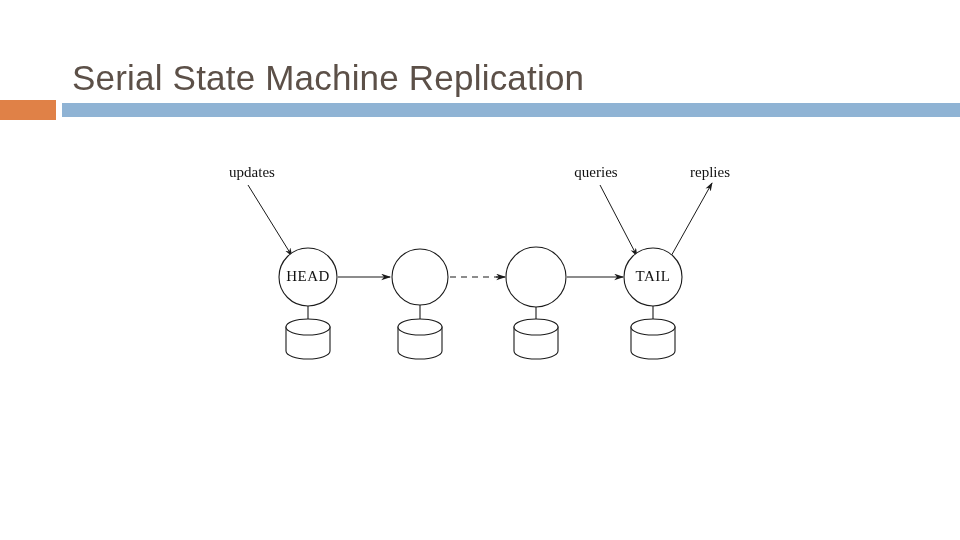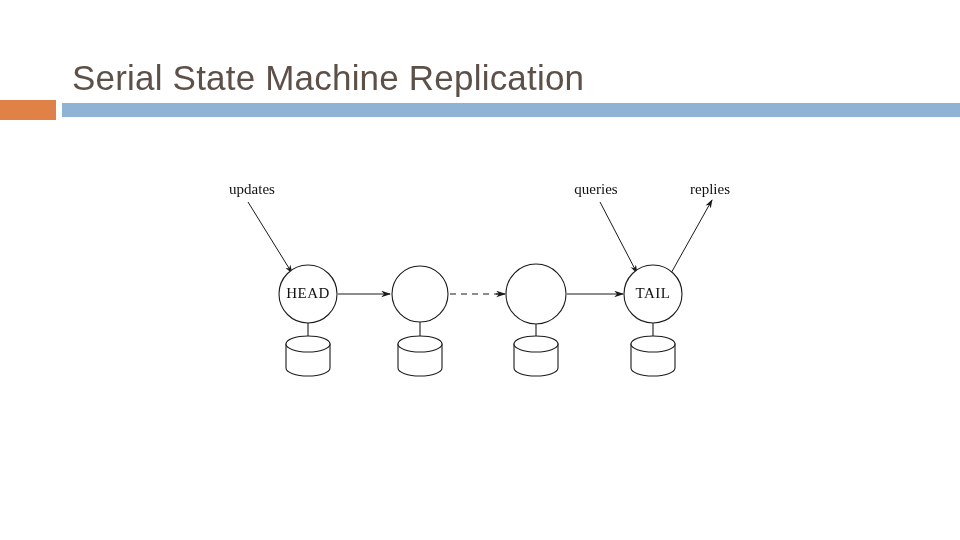--- a/index.html
+++ b/index.html
@@ -48,21 +48,21 @@
     top: 103px;
     width: 898px;
     height: 14px;
     background: #8fb3d4;
   }
 
   
   .diagram {
     position: absolute;
     left: 200px;
-    top: 167px;
+    top: 150px;
     width: 560px;
     height: 220px;
   }
   .diagram svg {
     display: block;
     width: 560px;
     height: 220px;
   }
 
   .node-label {

